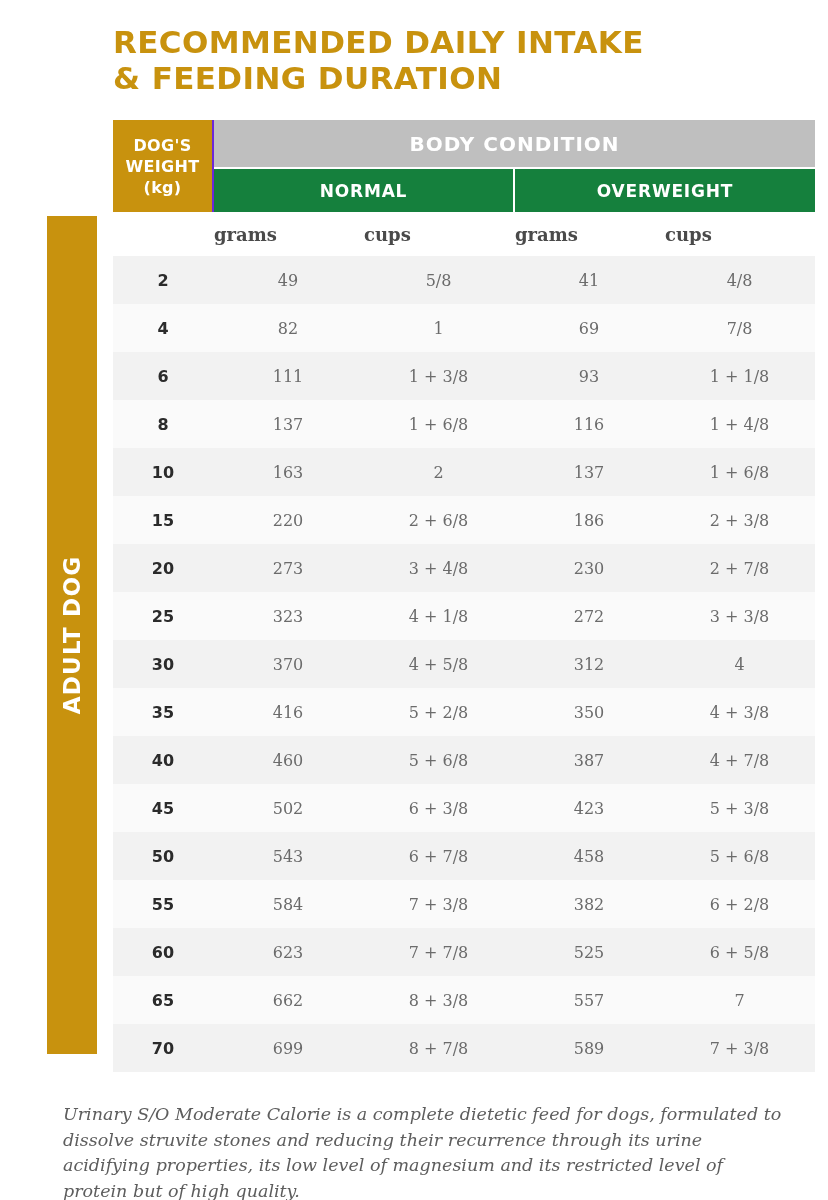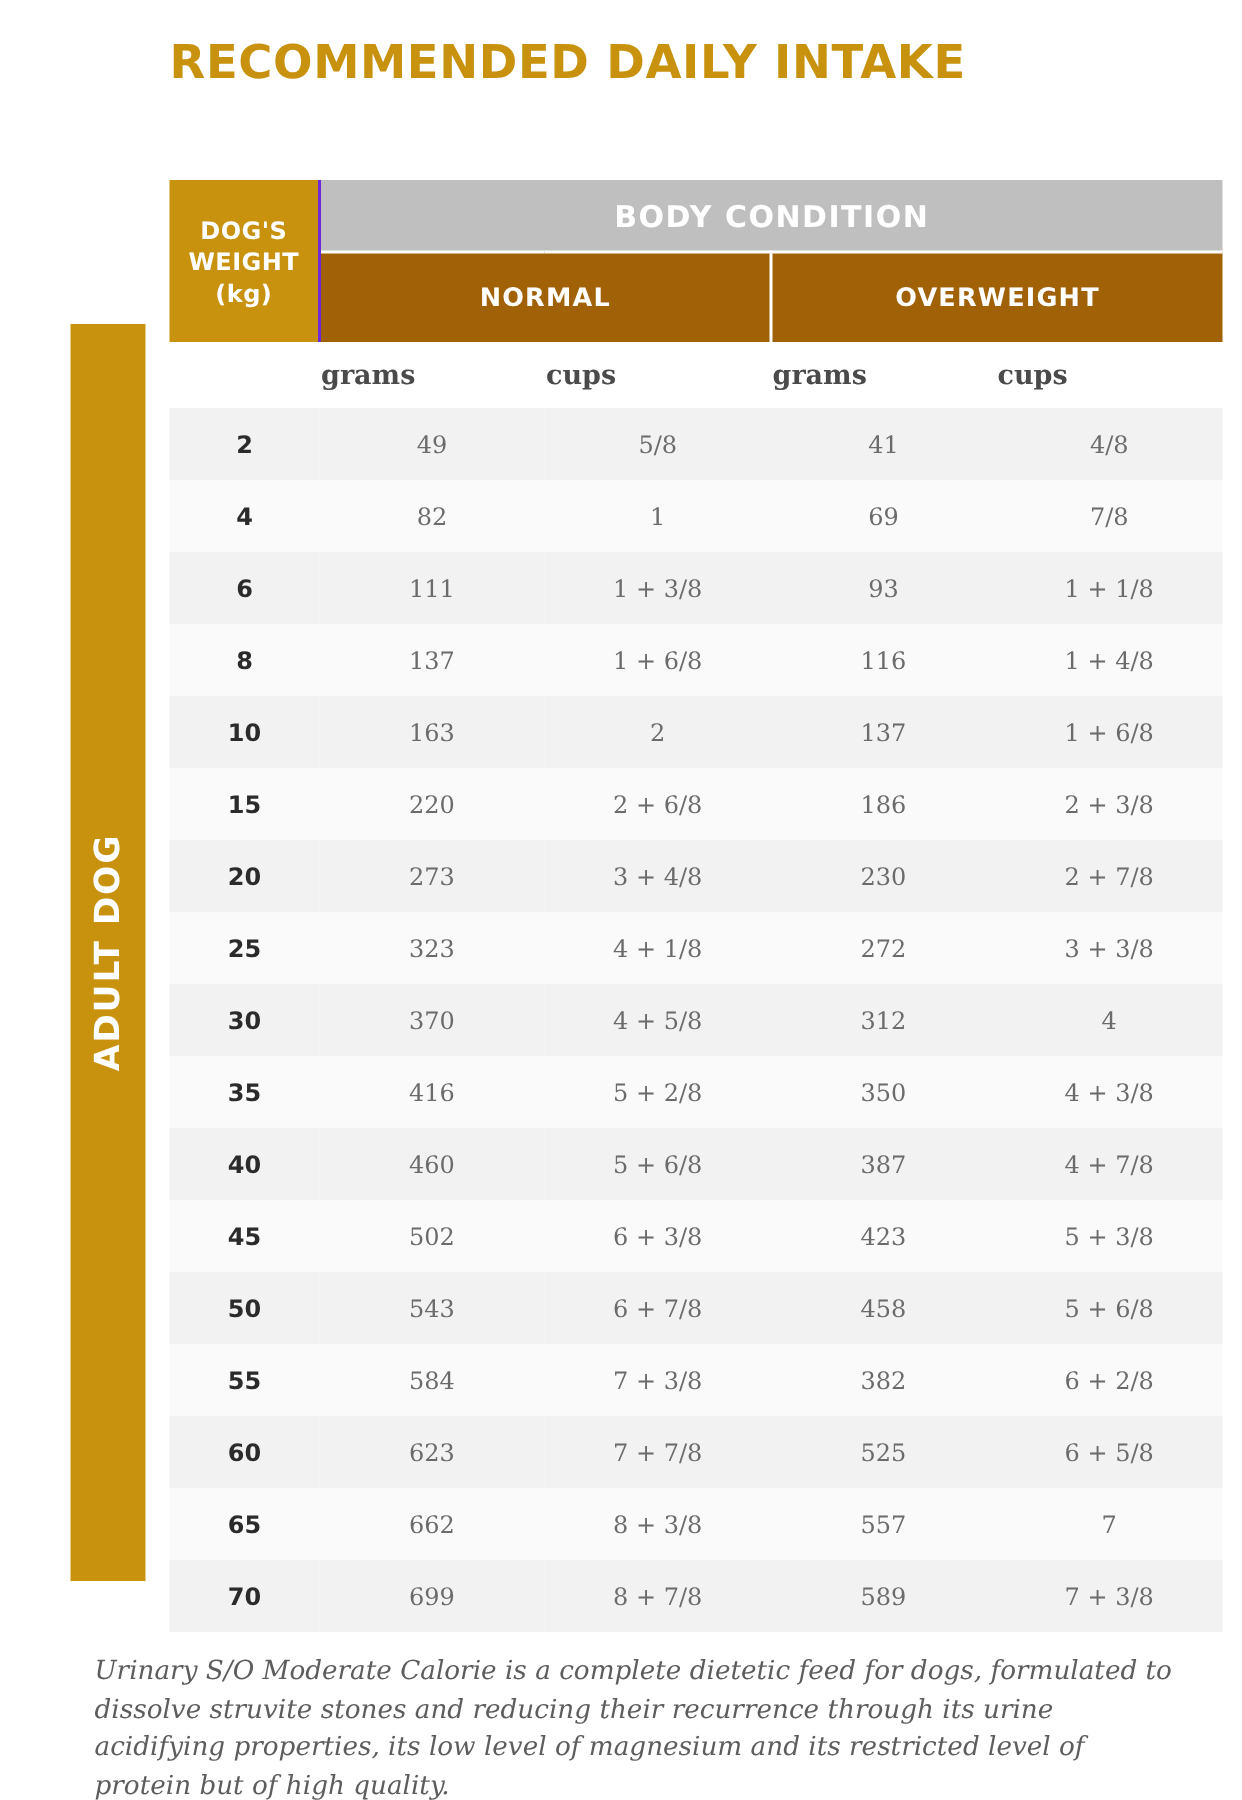--- a/index.html
+++ b/index.html
@@ -95,28 +95,28 @@
     color: #ffffff;
     font-family: "DejaVu Sans", sans-serif;
     font-weight: bold;
     font-size: 20px;
     letter-spacing: 1px;
     text-align: center;
     height: 48px;
     border-bottom: 2px solid #ffffff;
   }
   .hdr-cat {
-    background: #a16207;
+    background: #15803d;
     color: #ffffff;
     font-family: "DejaVu Sans", sans-serif;
     font-weight: bold;
     font-size: 17px;
     letter-spacing: 0.8px;
     text-align: center;
-    height: 60px;
+    height: 44px;
   }
   .hdr-cat.left { border-right: 2px solid #ffffff; }
 
   .sub-hdr td {
     background: #ffffff;
     color: #4a4a4a;
     font-family: "DejaVu Serif", serif;
     font-weight: bold;
     font-size: 18px;
     text-align: left;
@@ -157,20 +157,21 @@
     height: 14px;
   }
 </style>
 </head>
 <body>
 
 <div class="page">
 
   <div class="title-block">
     <div class="title-line">RECOMMENDED DAILY INTAKE</div>
+    <div class="title-line">&amp; FEEDING DURATION</div>
   </div>
 
   <div class="side-tab">
     <span class="side-tab-label">ADULT DOG</span>
   </div>
 
   <div class="table-wrap">
     <table class="intake">
       <colgroup>
         <col class="c-weight">

